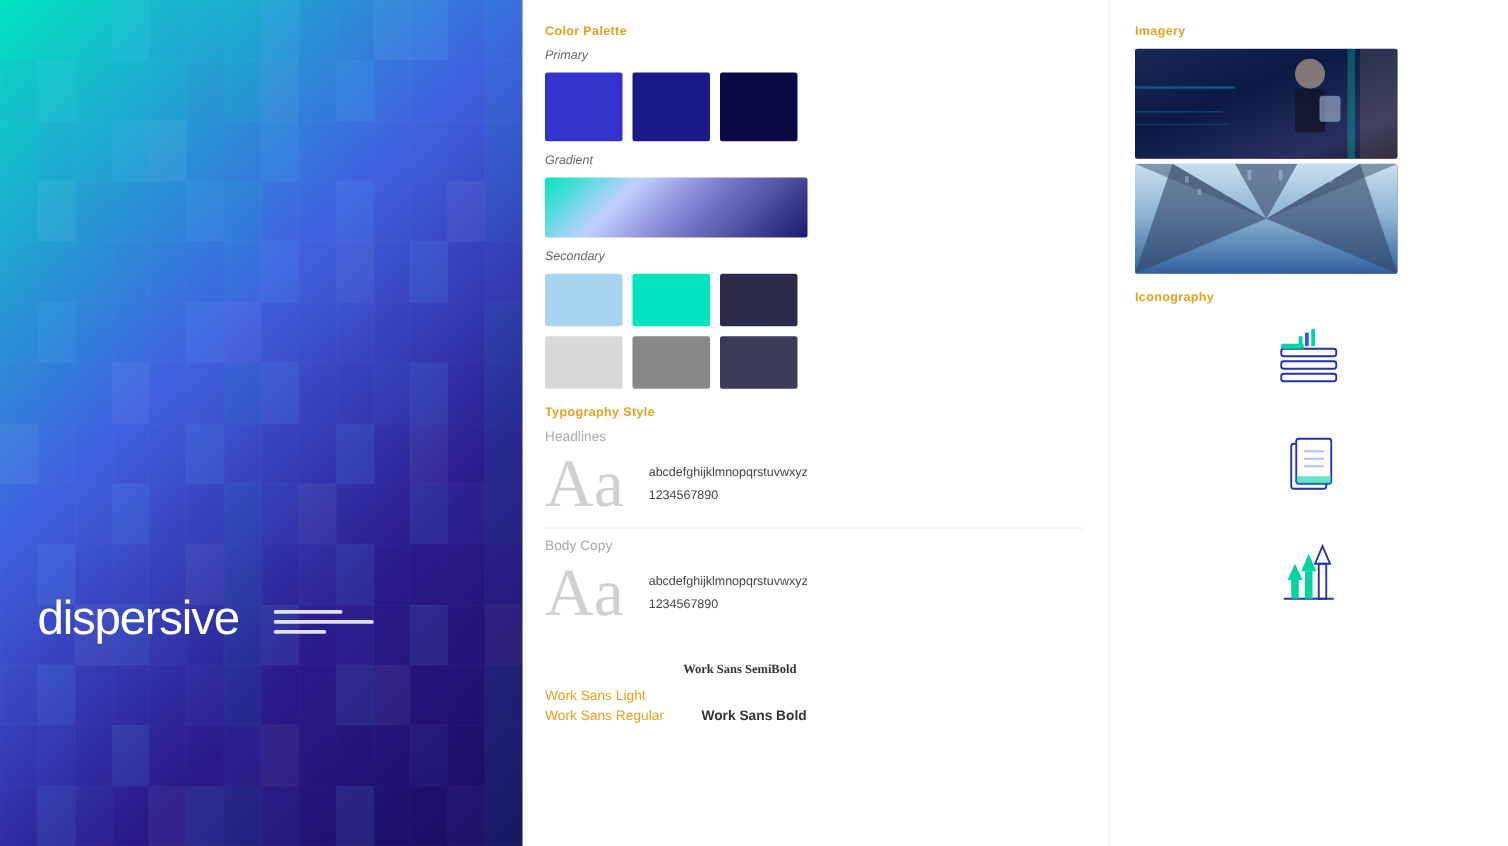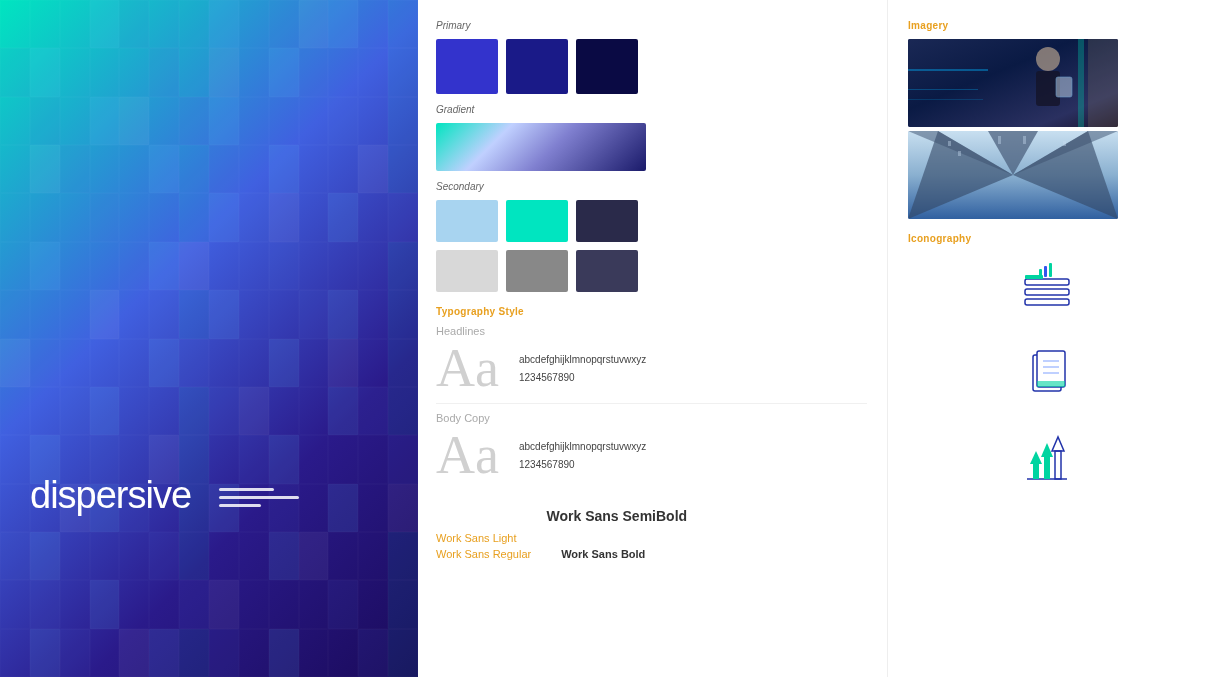--- a/index.html
+++ b/index.html
@@ -191,21 +191,21 @@
 
     .work-sans-row {
       display: flex;
       gap: 30px;
       margin-bottom: 4px;
       align-items: center;
     }
 
     .ws-light { font-size: 11px; color: #e8a020; font-weight: 300; margin-top: 44px; }
     .ws-regular { font-size: 11px; color: #e8a020; font-weight: 400; }
-    .ws-semibold { font-size: 14px; color: #333; font-weight: 700; }
+    .ws-semibold { font-size: 10px; color: #333; font-weight: 700; font-family: Liberation Serif, serif; }
     .ws-bold { font-size: 11px; color: #333; font-weight: 900; }
 
     
     .right-panel {
       flex: 1;
       padding: 20px 20px 10px 20px;
       overflow: hidden;
     }
 
     .imagery-section { margin-bottom: 14px; }
@@ -472,20 +472,21 @@
       <div class="logo-line" style="width:42px"></div>
     </div>
   </div>
 </div>
 
 <div class="main-content">
 
   <div class="center-panel">
 
     <div class="color-palette-section">
+      <div class="section-title">Color Palette</div>
       <div class="subsection-title">Primary</div>
       <div class="primary-colors">
         <div class="color-swatch" style="background:#3333cc"></div>
         <div class="color-swatch" style="background:#1a1a88"></div>
         <div class="color-swatch" style="background:#0a0a44"></div>
       </div>
 
       <div class="subsection-title">Gradient</div>
       <div class="gradient-section">
         <div class="gradient-swatch"></div>

